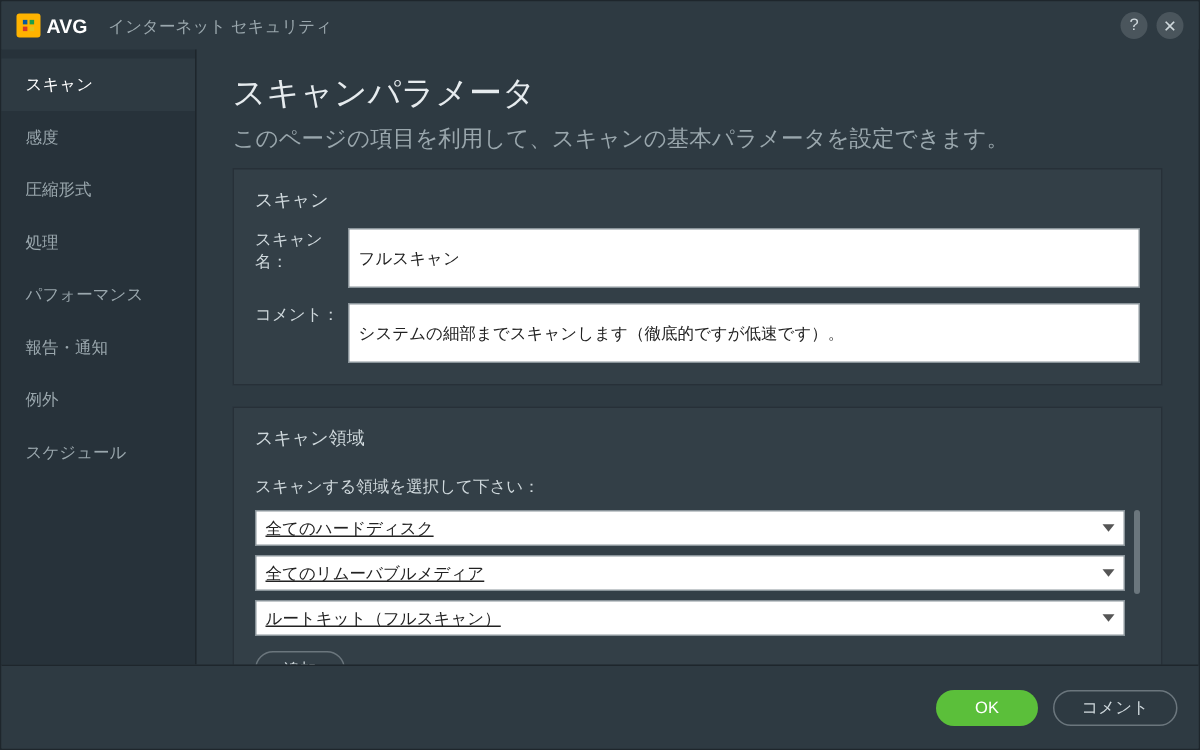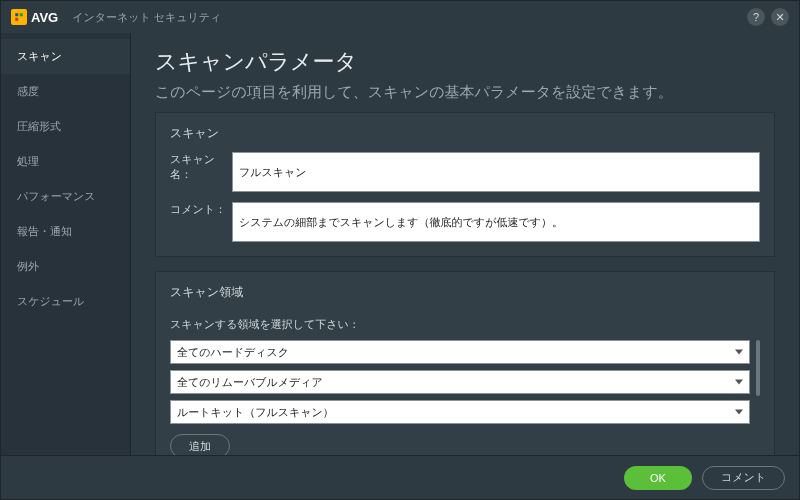--- a/index.html
+++ b/index.html
@@ -55,39 +55,39 @@
   .text-input {
     flex: 1; height: 40px; background: #fff; border: 1px solid #8a949a;
     font-size: 11px; padding: 0 6px; color: #222;
   }
   .area-desc { font-size: 11px; color: #cfd8dc; margin-bottom: 8px; margin-top: 16px; }
   .scroll-wrap { position: relative; }
   .area-list { max-height: 86px; overflow: hidden; margin-bottom: 10px; padding-right: 10px; }
   .dropdown {
     position: relative; height: 24px; background: #fff; border: 1px solid #8a949a;
     font-size: 11px; color: #222; display: flex; align-items: center;
-    padding: 0 22px 0 6px; margin-bottom: 6px; cursor: pointer;
+    padding: 0 22px 0 6px; margin-bottom: 6px; cursor: pointer; text-decoration: underline;
   }
   .dropdown:last-child { margin-bottom: 0; }
   .dropdown .chev {
     position: absolute; right: 6px; top: 50%; transform: translateY(-50%);
     width: 0; height: 0; border-left: 4px solid transparent; border-right: 4px solid transparent;
     border-top: 5px solid #555;
   }
   .mini-scroll {
     position: absolute; right: 0; top: 0; width: 4px; height: 56px;
     background: #6b767d; border-radius: 2px;
   }
   .pill-btn {
     display: inline-flex; align-items: center; justify-content: center;
     height: 24px; padding: 0 18px; border: 1px solid #6b767d; border-radius: 12px;
     color: #cfd8dc; font-size: 11px; background: transparent; cursor: pointer;
   }
   .footer {
-    height: 44px; border-top: 1px solid #1e262c;
+    height: 56px; border-top: 1px solid #1e262c;
     display: flex; align-items: center; justify-content: flex-end;
     padding: 0 14px; gap: 10px; background: #2e3a42;
   }
   .btn-ok {
     height: 24px; padding: 0 26px; border-radius: 12px; border: none;
     background: #5bbf3a; color: #fff; font-size: 11px; cursor: pointer;
   }
   .btn-cancel {
     height: 24px; padding: 0 18px; border-radius: 12px;
     border: 1px solid #6b767d; background: transparent; color: #cfd8dc;

